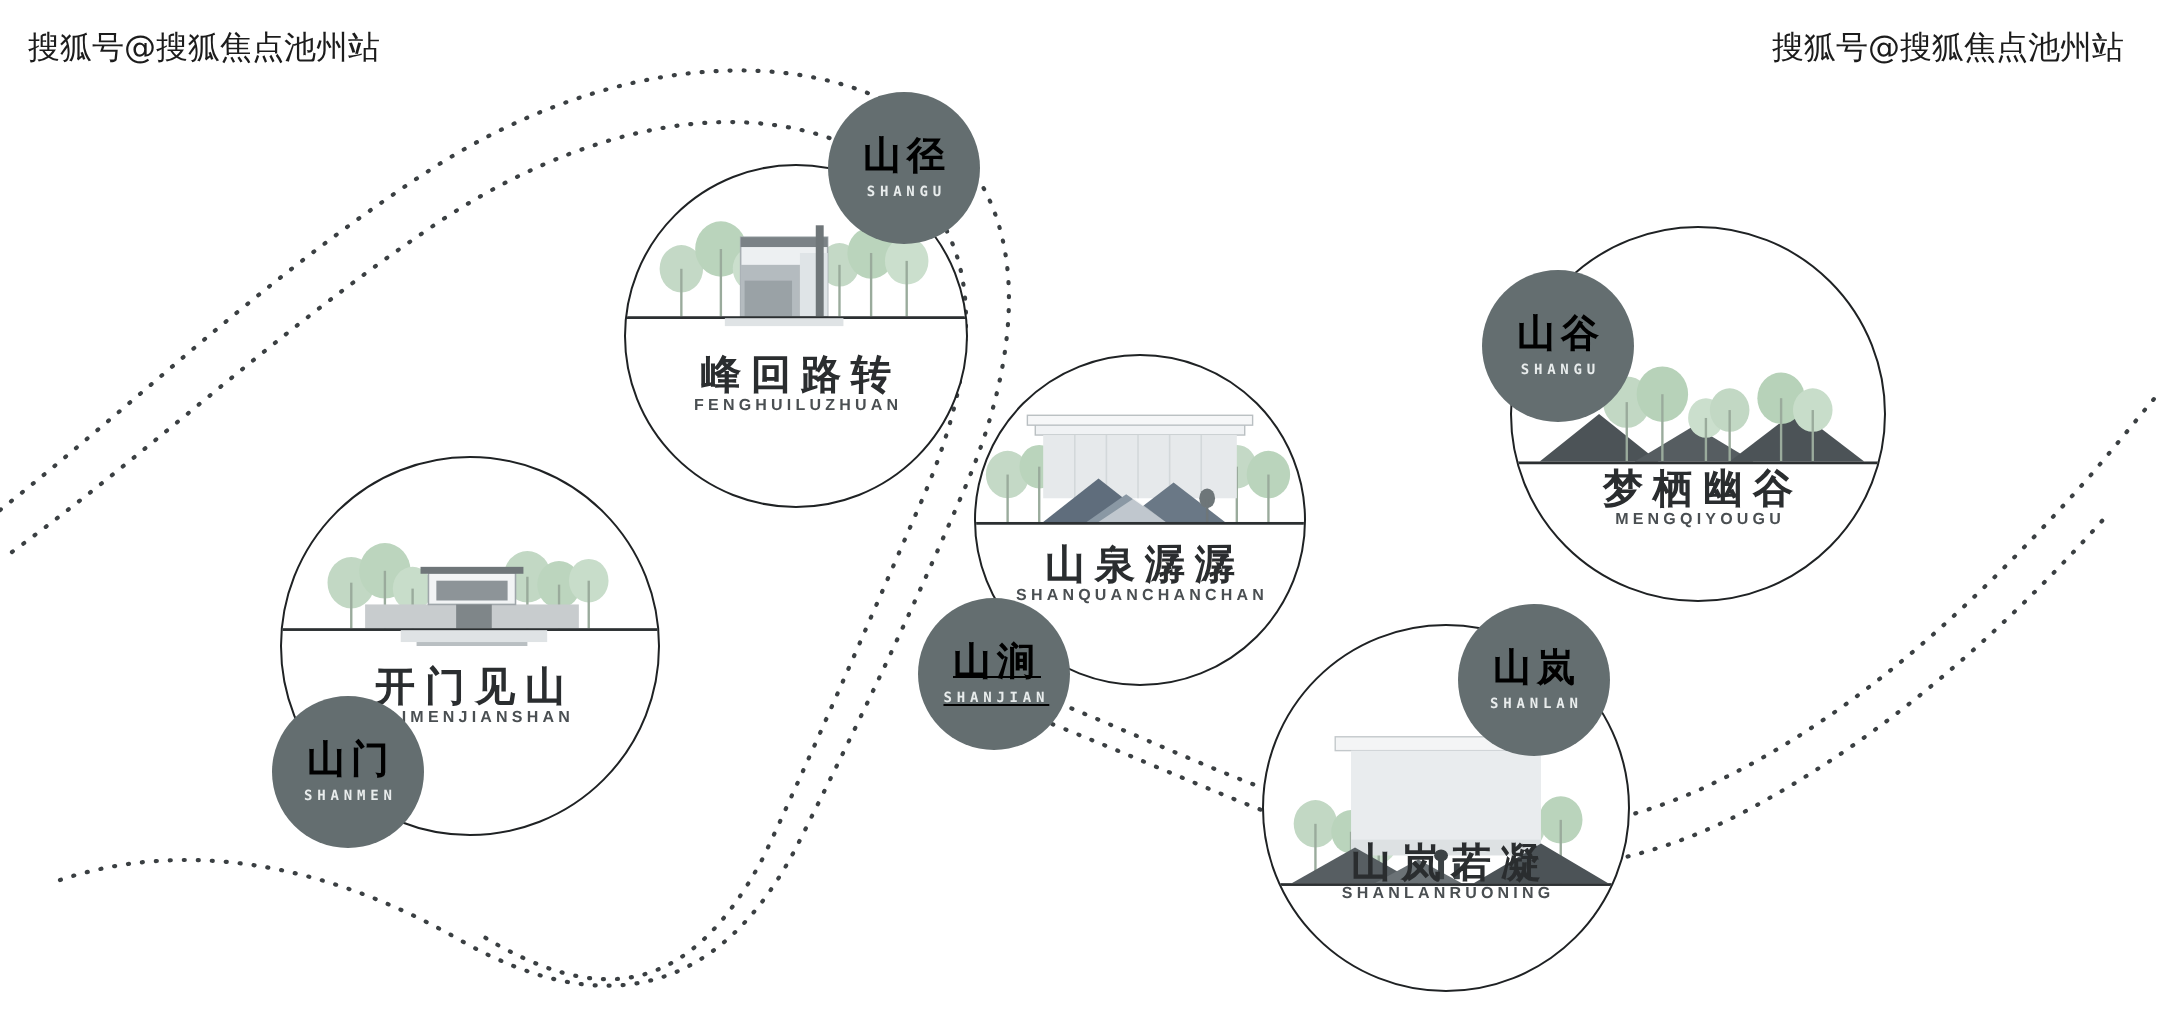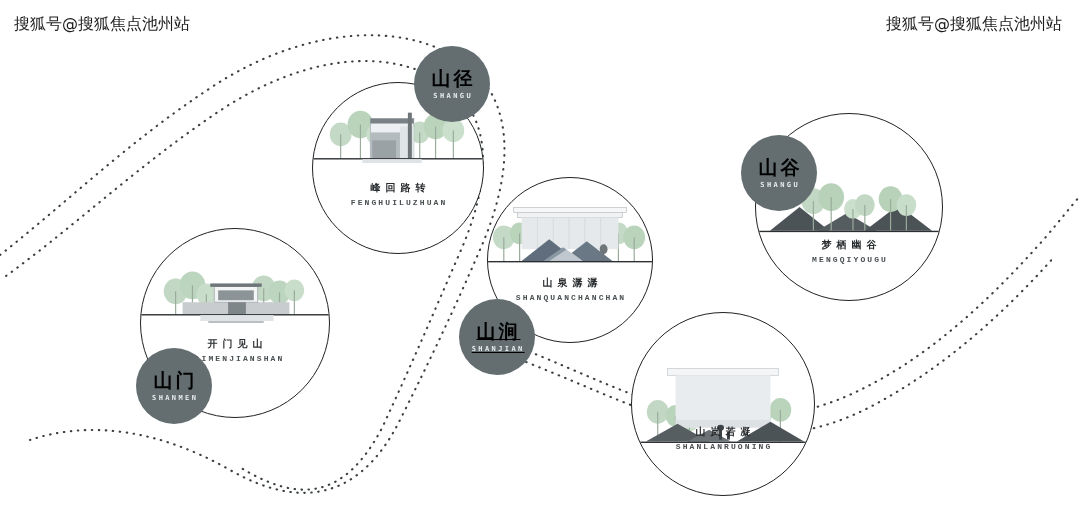--- a/index.html
+++ b/index.html
@@ -38,35 +38,35 @@
   .scene{position:absolute;left:0;top:0;width:100%;height:100%;}
 
   
   .caption{
     position:absolute;
     text-align:center;
     white-space:nowrap;
     pointer-events:none;
   }
   .cap-cn{
-    font-size:10px;
+    font-size:20px;
     font-weight:bold;
     color:#2a2d2f;
     letter-spacing:5px;
     text-indent:5px;
     font-family:"DejaVu Sans",sans-serif;
     line-height:19px;
   }
   .cap-py{
     font-size:8px;
     font-weight:bold;
     color:#4a4f52;
     letter-spacing:2.1px;
     text-indent:2.1px;
-    font-family:Liberation Mono, monospace;
+    font-family:Liberation Sans, sans-serif;
     line-height:12px;
   }
 
   
   .badge{
     position:absolute;
     width:76px;height:76px;
     border-radius:50%;
     background:#646e70;
     display:flex;flex-direction:column;
@@ -321,15 +321,19 @@
           <rect x="96" y="120" width="3" height="8" fill="#3c4245"></rect>
           <ellipse cx="89.5" cy="116" rx="3.5" ry="3" fill="#3c4245"></ellipse>
         </g>
         <rect x="0" y="130" width="184" height="1.4" fill="#2b2f31"></rect>
       </svg>
     </div>
     <div class="caption" style="left:0;top:110px;width:184px;">
       <div class="cap-cn">山岚若凝</div>
       <div class="cap-py">SHANLANRUONING</div>
     </div>
+    <div class="badge" style="left:98px;top:-10px;">
+      <div class="badge-cn">山岚</div>
+      <div class="badge-py">SHANLAN</div>
+    </div>
   </div>
 
 </div>
 
 </body></html>

